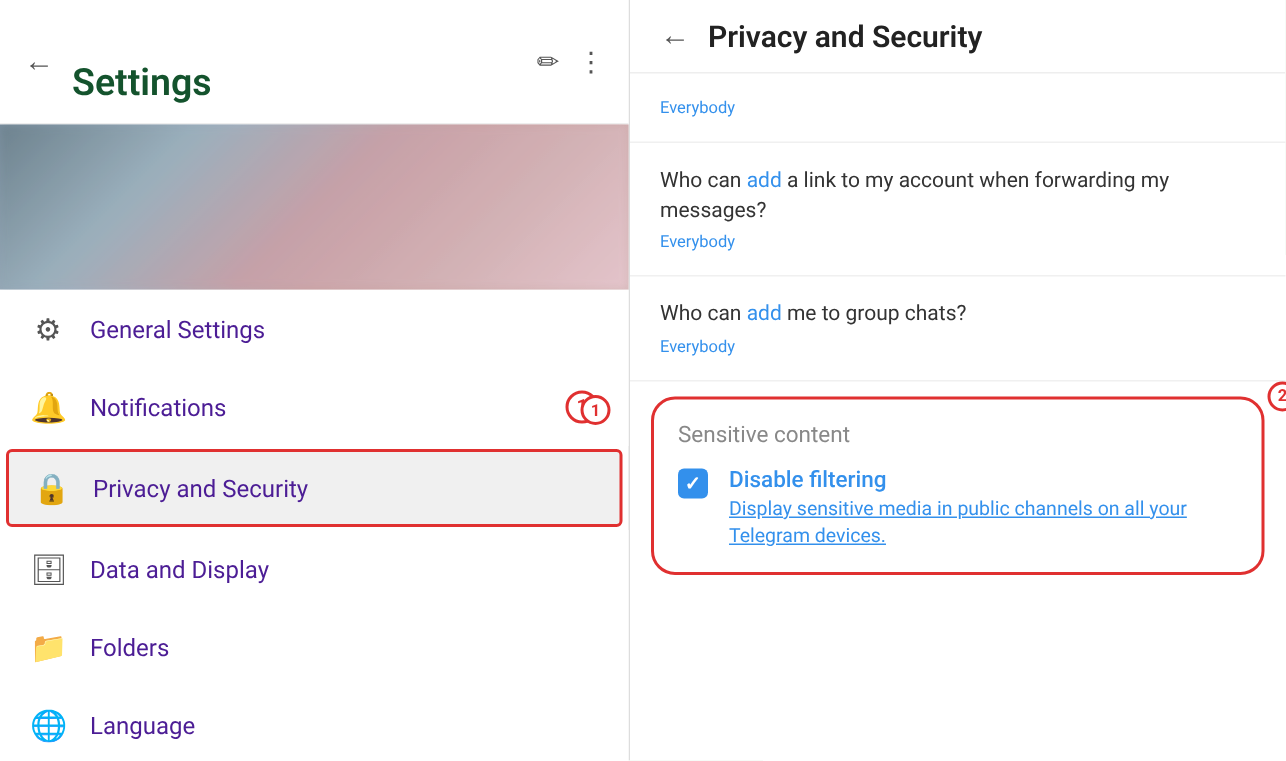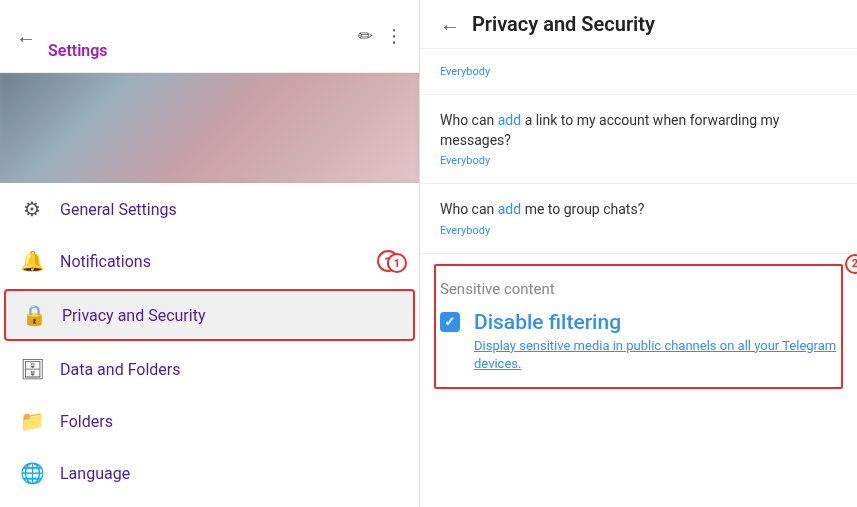--- a/index.html
+++ b/index.html
@@ -39,23 +39,23 @@
 
     .back-btn {
       cursor: pointer;
       font-size: 20px;
       color: #555;
       background: none;
       border: none;
     }
 
     .settings-title {
-      font-size: 16px;
+      font-size: 25px;
       font-weight: 600;
-      color: #a21caf;
+      color: #14532d;
       margin-top: 29px;
     }
 
     .header-icons {
       display: flex;
       gap: 12px;
       align-items: center;
     }
 
     .header-icon-btn {
@@ -183,22 +183,22 @@
 
     .privacy-item-answer {
       font-size: 11px;
       color: #3390ec;
     }
 
     
     .sensitive-content-box {
       margin: 10px 14px;
       border: 2px solid #e03030;
-      border-radius: 2px;
-      padding: 14px 4px;
+      border-radius: 16px;
+      padding: 14px 16px;
     }
 
     .sensitive-title {
       font-size: 15px;
       color: #888;
       margin-bottom: 12px;
     }
 
     .sensitive-row {
       display: flex;
@@ -222,21 +222,21 @@
       color: white;
       font-size: 13px;
       font-weight: bold;
     }
 
     .sensitive-text {
       flex: 1;
     }
 
     .sensitive-label {
-      font-size: 21px;
+      font-size: 15px;
       color: #3390ec;
       font-weight: 500;
       margin-bottom: 3px;
     }
 
     .sensitive-desc {
       font-size: 13px;
       color: #3390ec;
       line-height: 1.4;
       text-decoration: underline;
@@ -308,21 +308,21 @@
       <span class="badge-circle">1</span>
     </div>
 
     <div class="menu-item active">
       <span class="menu-icon">🔒</span>
       <span class="menu-label">Privacy and Security</span>
     </div>
 
     <div class="menu-item">
       <span class="menu-icon">🗄</span>
-      <span class="menu-label">Data and Folders</span>
+      <span class="menu-label">Data and Display</span>
     </div>
 
     <div class="menu-item">
       <span class="menu-icon">📁</span>
       <span class="menu-label">Folders</span>
     </div>
 
     <div class="menu-item">
       <span class="menu-icon">🌐</span>
       <span class="menu-label">Language</span>

